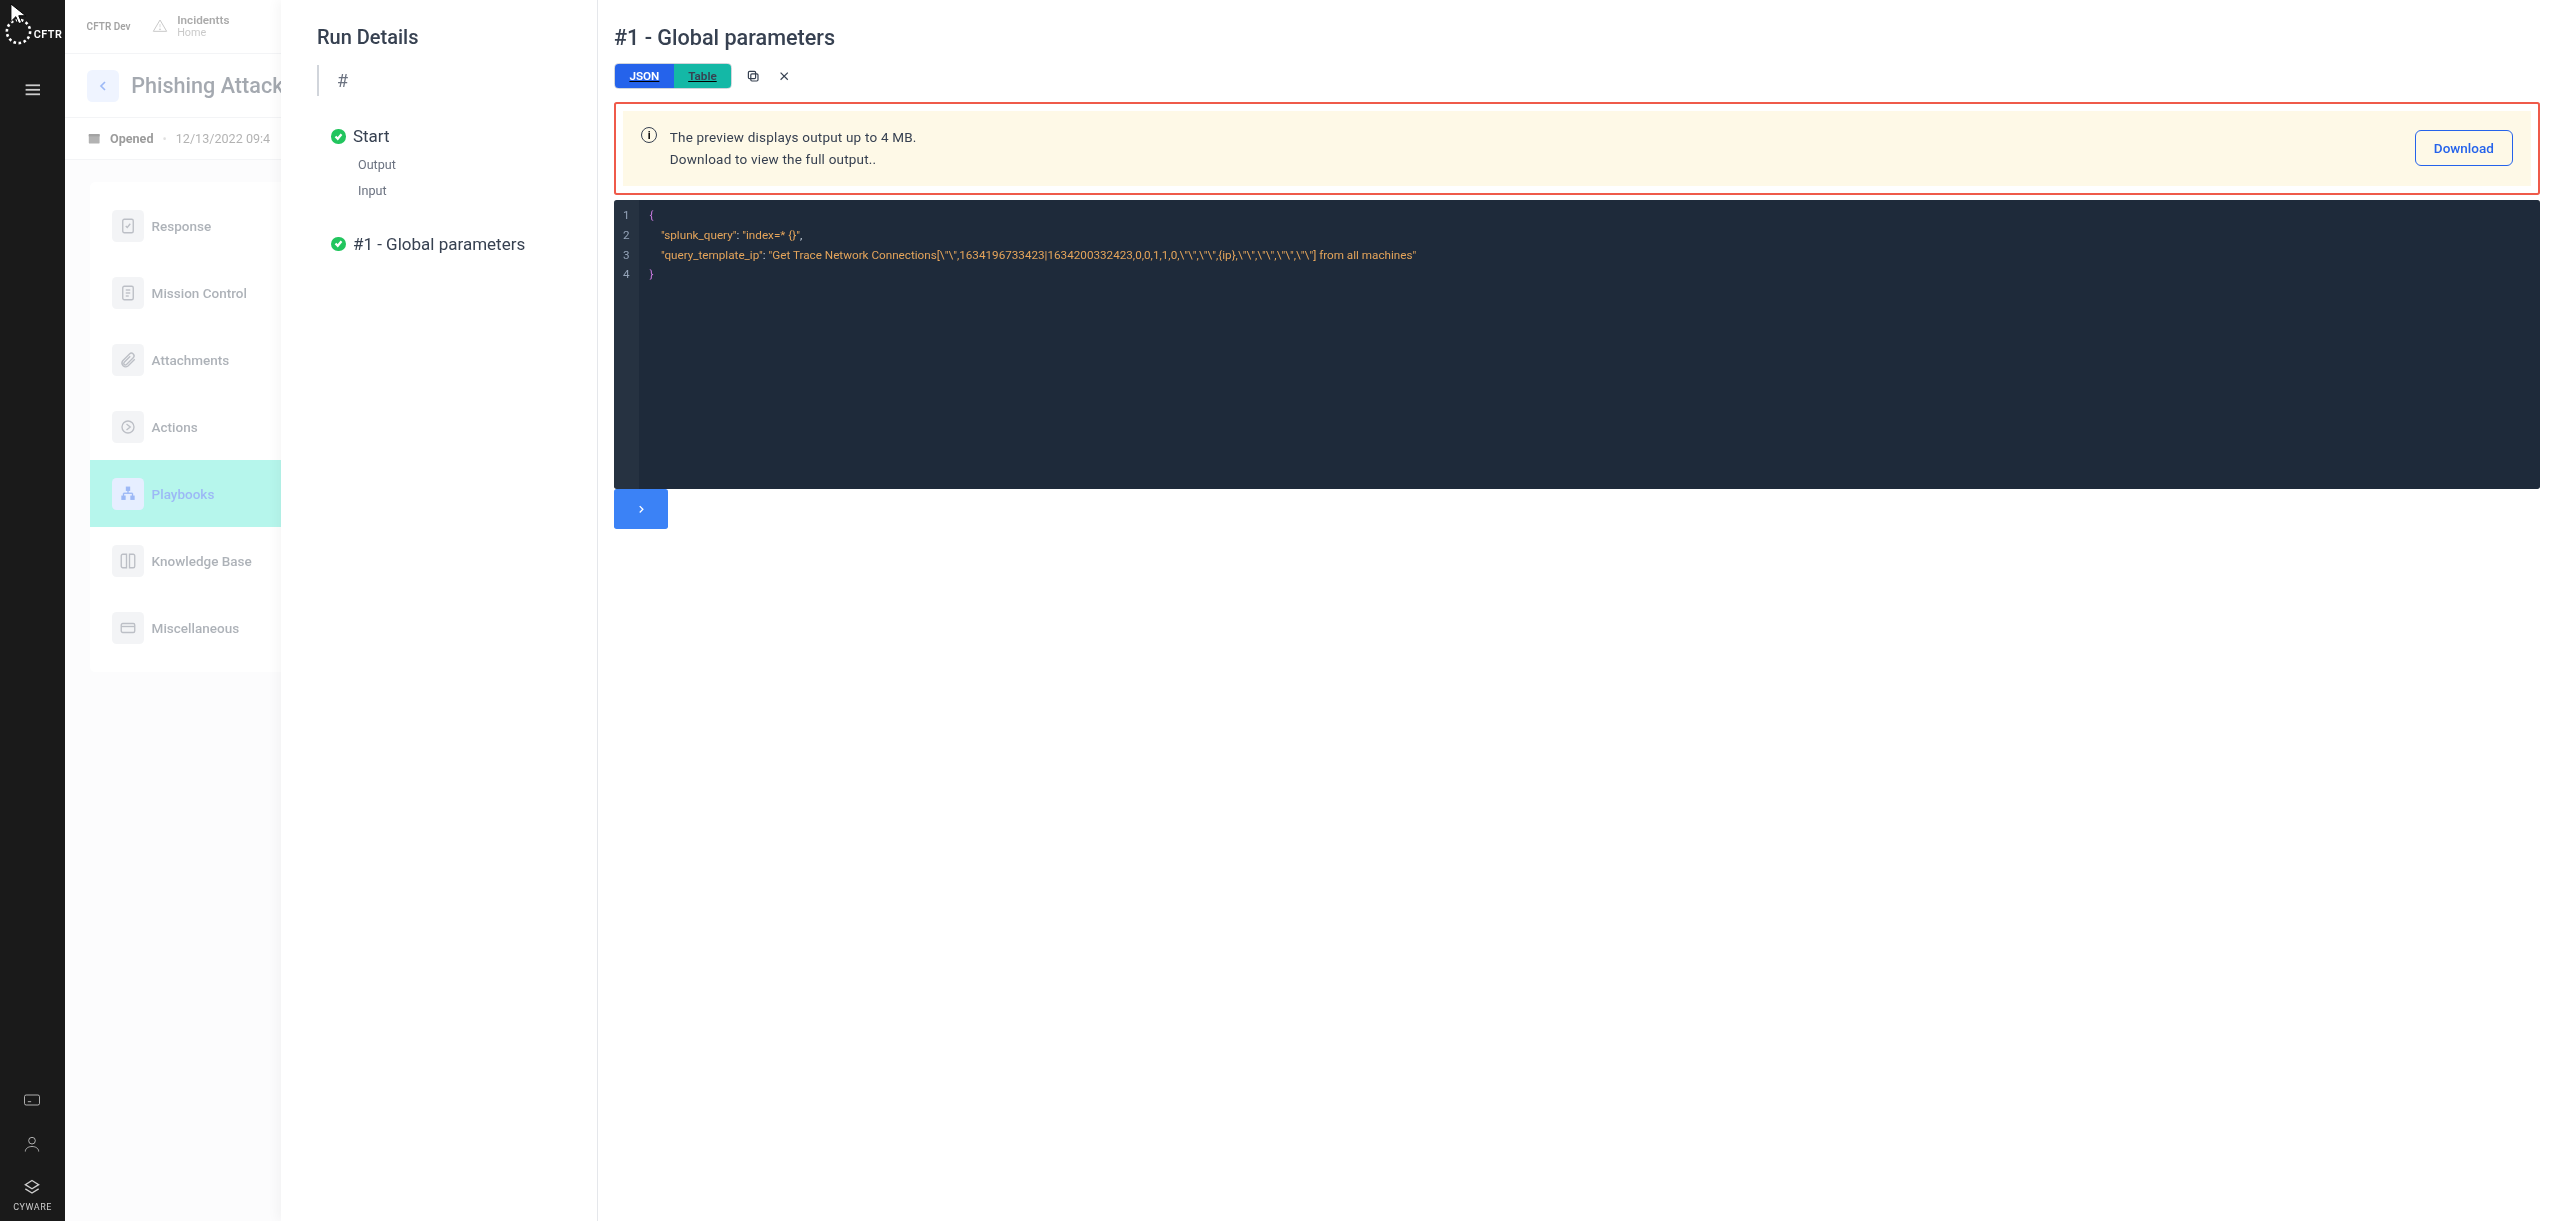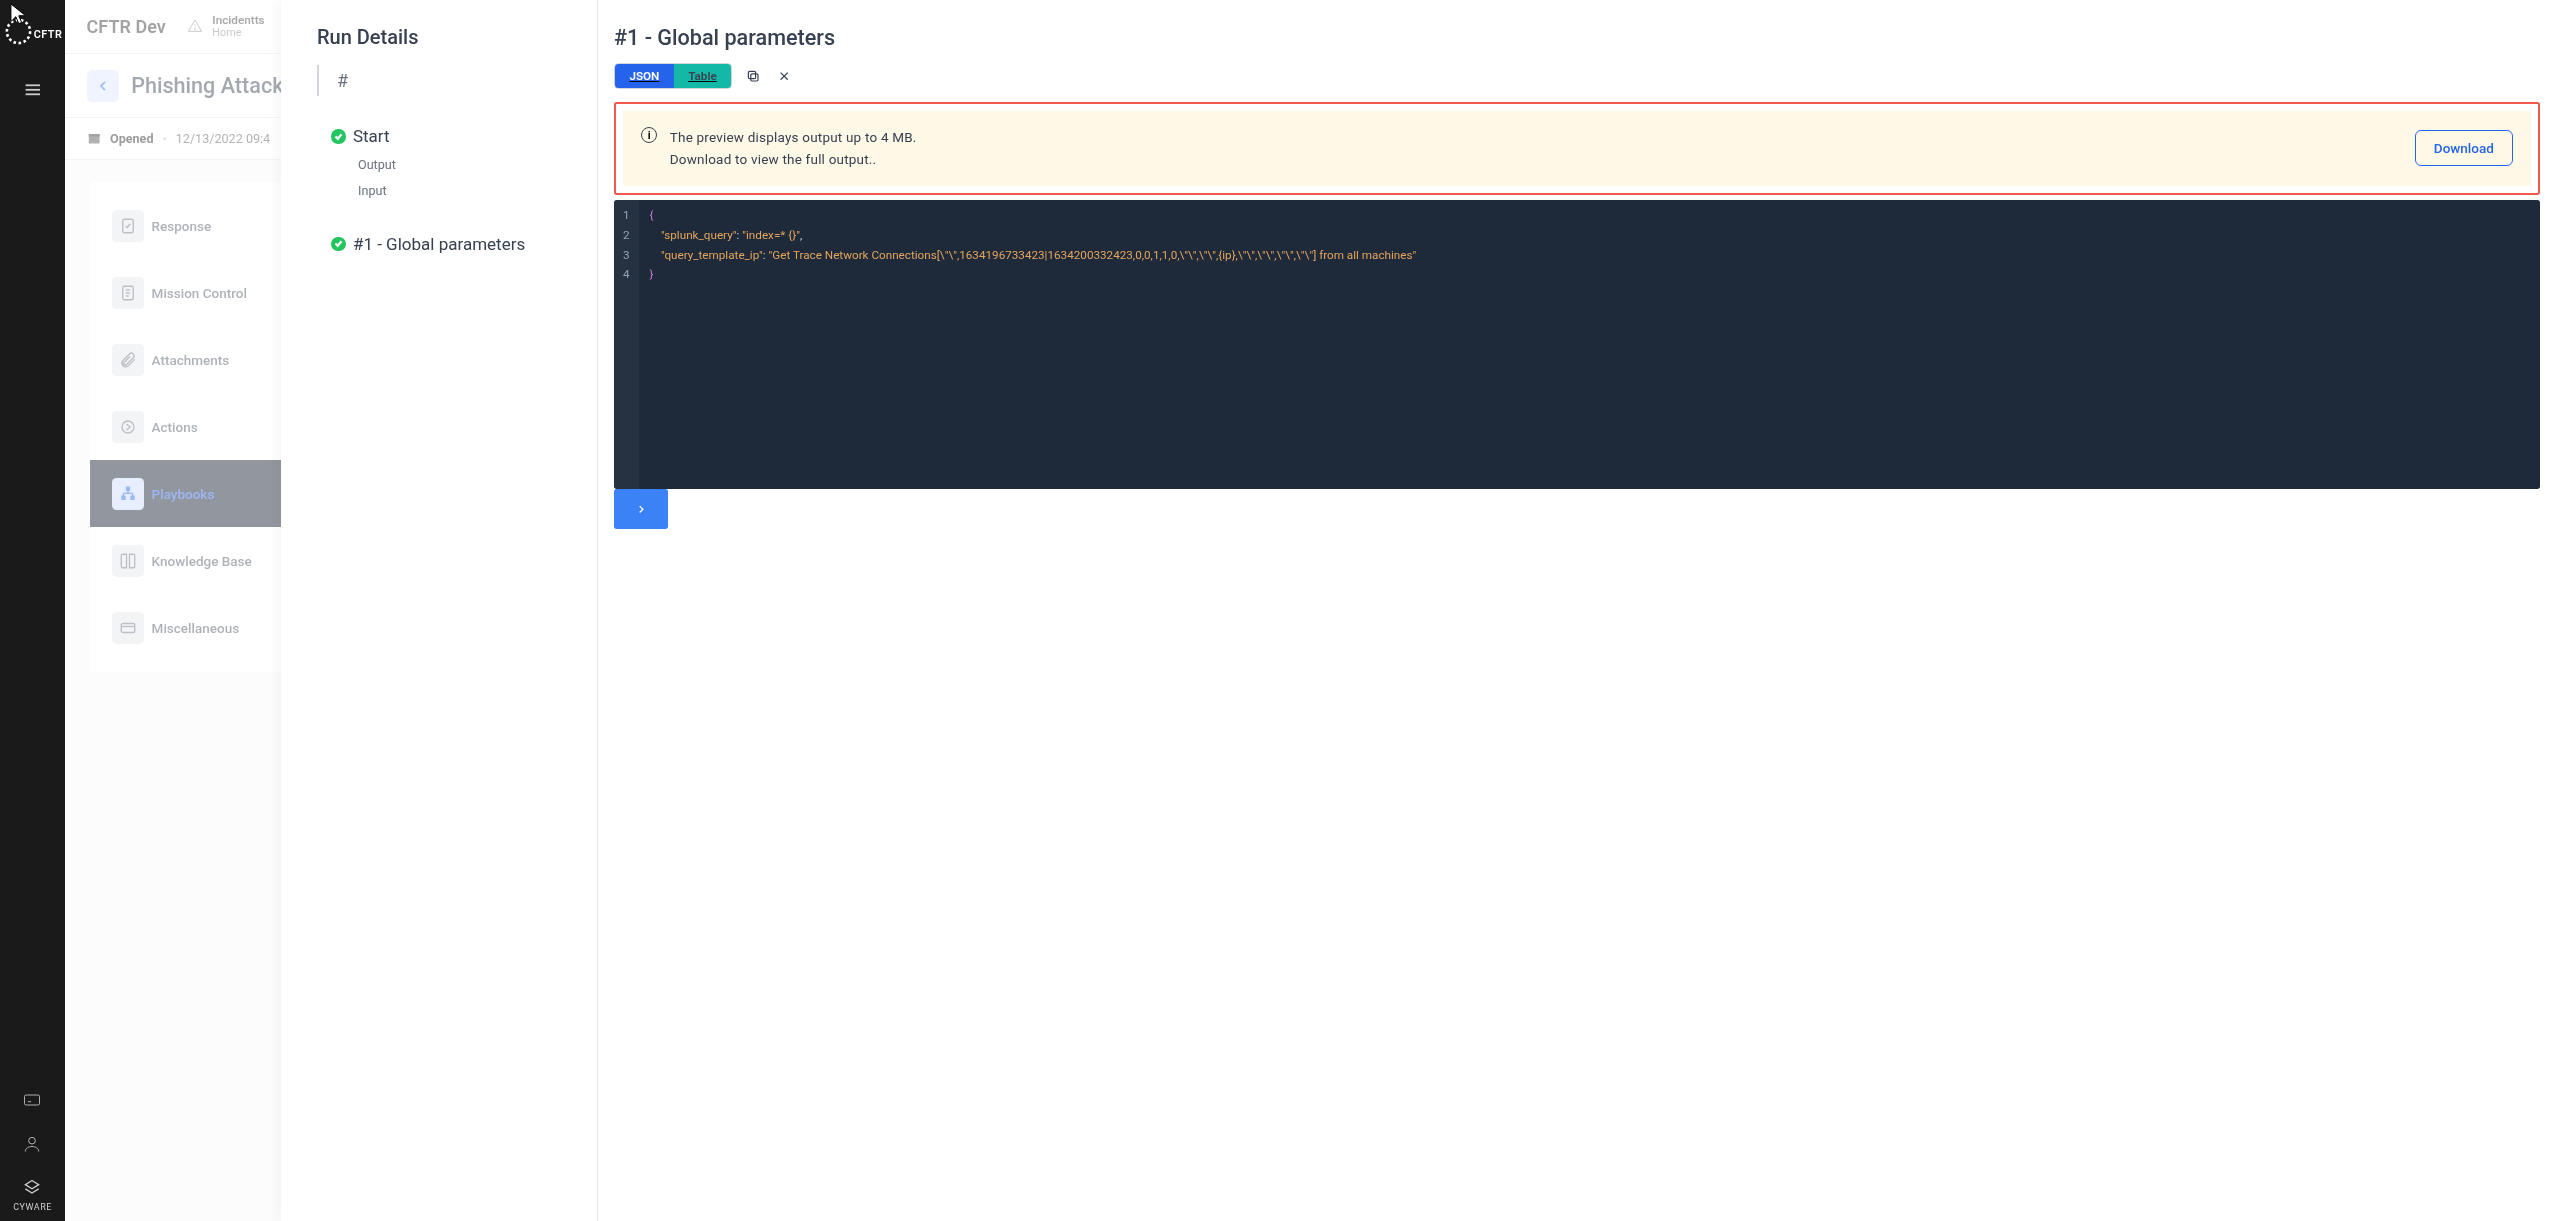--- a/index.html
+++ b/index.html
@@ -13,41 +13,41 @@
 .rail-menu { margin-top: 32px; cursor: pointer; }
 .rail-menu svg { width: 21.6px; height: 21.6px; stroke: #ccc; }
 .rail-bottom { margin-top: auto; display: flex; flex-direction: column; align-items: center; gap: 20px; padding-bottom: 9px; }
 .rail-bottom svg { width: 20px; height: 20px; stroke: #ccc; fill: none; }
 .rail-cyware { display: flex; flex-direction: column; align-items: center; }
 .rail-cyware-text { font-size: 9px; letter-spacing: 0.5px; margin-top: 3.6px; color: #ccc; }
 
 
 .bg-app { position: absolute; left: 65px; top: 0; right: 0; height: 100%; }
 .bg-header { height: 54px; border-bottom: 0.9px solid #e5e7eb; display: flex; align-items: center; padding: 0 21.6px; gap: 21.6px; background: #fff; }
-.bg-header-title { font-size: 18px; font-weight: 600; color: #333; }
+.bg-header-title { font-size: 10px; font-weight: 600; color: #333; }
 .bg-breadcrumb { display: flex; align-items: center; gap: 9px; color: #555; }
 .bg-breadcrumb-sub { display: flex; flex-direction: column; line-height: 1.2; }
 .bg-breadcrumb-top { font-size: 11.7px; font-weight: 600; color: #444; }
 .bg-breadcrumb-btm { font-size: 10.8px; color: #888; }
 .bg-breadcrumb svg { width: 16px; height: 16px; stroke: #888; fill: none; }
 
 .bg-titlebar { height: 63px; display: flex; align-items: center; padding: 0 21.6px; gap: 12.6px; background: #fff; }
 .bg-back { width: 32px; height: 32px; border-radius: 5.4px; background: #dbe7ff; display: flex; align-items: center; justify-content: center; cursor: pointer; }
 .bg-back svg { width: 16px; height: 16px; stroke: #2563eb; fill: none; stroke-width: 2.5; }
 .bg-page-title { font-size: 21.6px; font-weight: 500; color: #374151; }
 
 .bg-meta { height: 43px; border-top: 0.9px solid #e5e7eb; border-bottom: 0.9px solid #e5e7eb; display: flex; align-items: center; padding: 0 21.6px; gap: 9px; background: #fff; color: #555; font-size: 12.6px; }
 .bg-meta-label { font-weight: 700; color: #222; }
 .bg-meta-dot { color: #bbb; }
 .bg-meta svg { width: 14.4px; height: 14.4px; fill: #555; }
 
 .bg-content { padding: 21.6px 25px; }
 .bg-card { background: #fff; border-radius: 5.4px; padding: 10.8px 0; width: 271px; }
 .bg-tab { height: 67px; display: flex; align-items: center; gap: 8px; padding: 0 21.6px; cursor: pointer; font-size: 13.5px; font-weight: 500; color: #4b5563; }
-.bg-tab.active { background: #0f172a; color: #2563eb; }
+.bg-tab.active { background: #5eead4; color: #2563eb; }
 .bg-tab-icon { width: 32px; height: 32px; border-radius: 4.5px; background: #e5e7eb; display: flex; align-items: center; justify-content: center; }
 .bg-tab.active .bg-tab-icon { background: #c7d9ff; }
 .bg-tab-icon svg { width: 18px; height: 18px; stroke: #6b7280; fill: none; stroke-width: 1.8; }
 .bg-tab.active .bg-tab-icon svg { stroke: #2563eb; fill: #2563eb; }
 
 
 .dim { position: absolute; left: 65px; top: 0; right: 0; bottom: 0; background: rgba(255,255,255,0.55); pointer-events: none; }
 
 
 .panel { position: absolute; left: 281px; top: 0; right: 0; bottom: 0; background: #fff; display: flex; box-shadow: -3.6px 0 10.8px rgba(0,0,0,0.04); }

